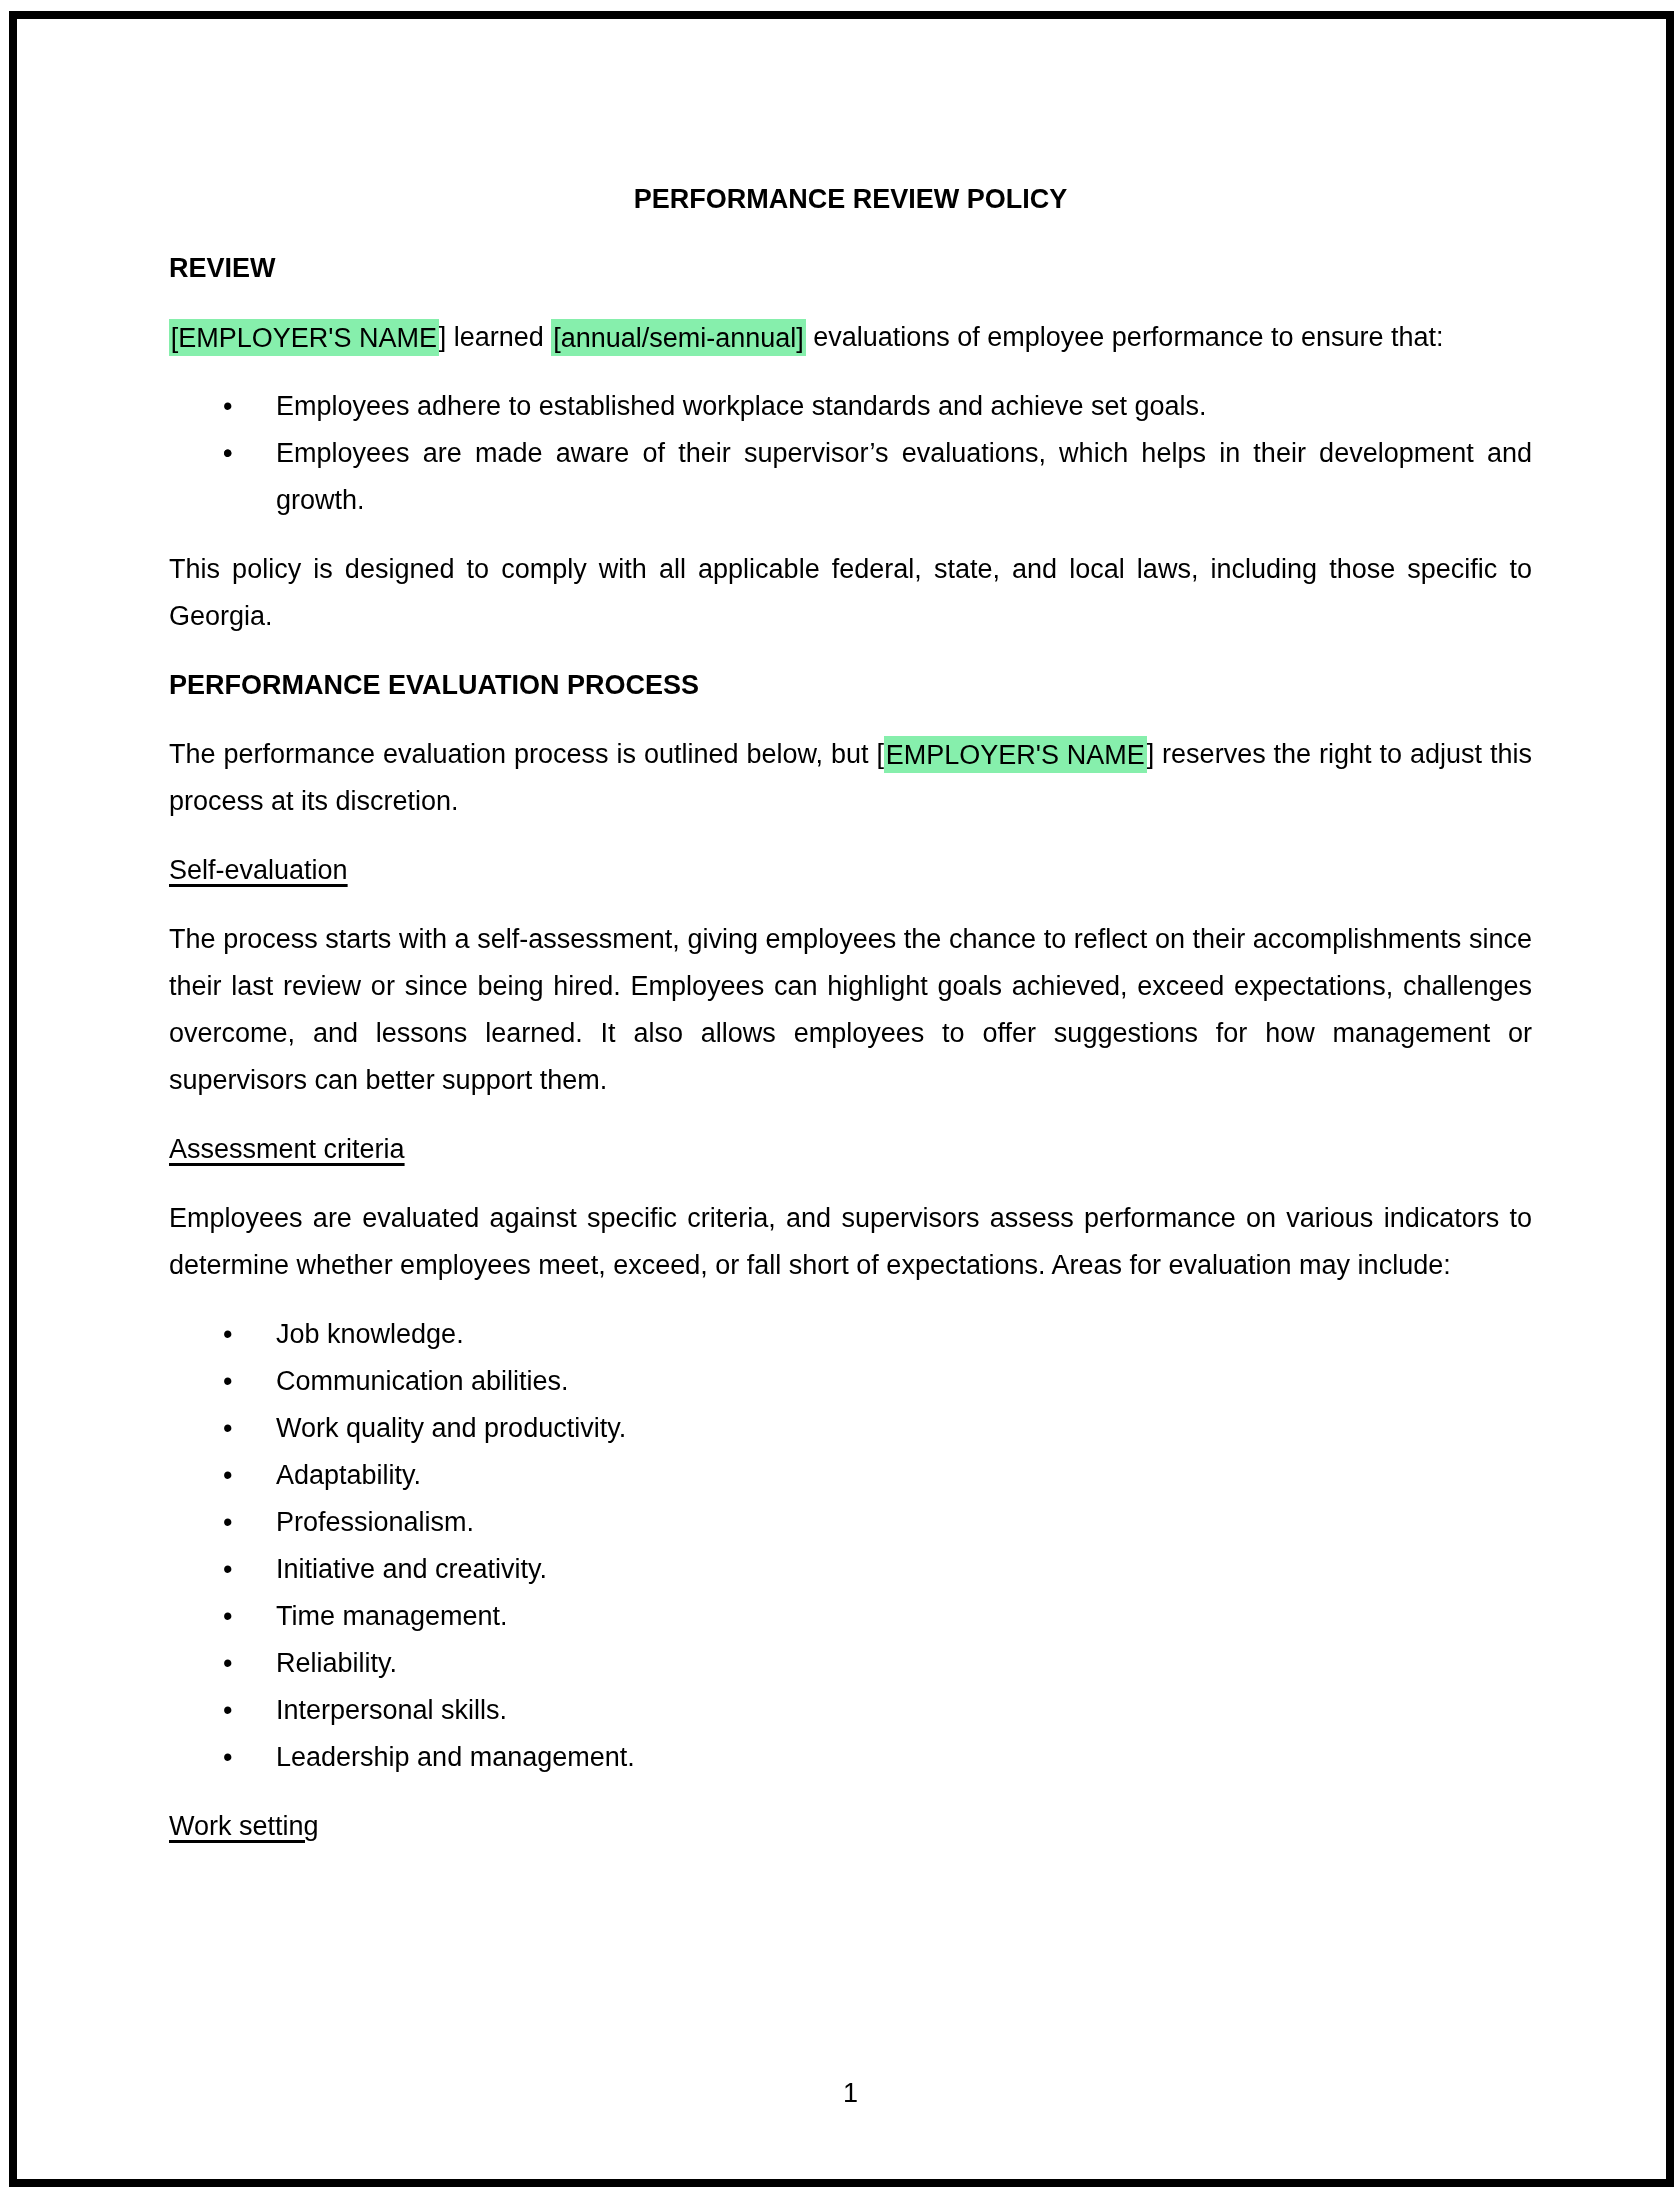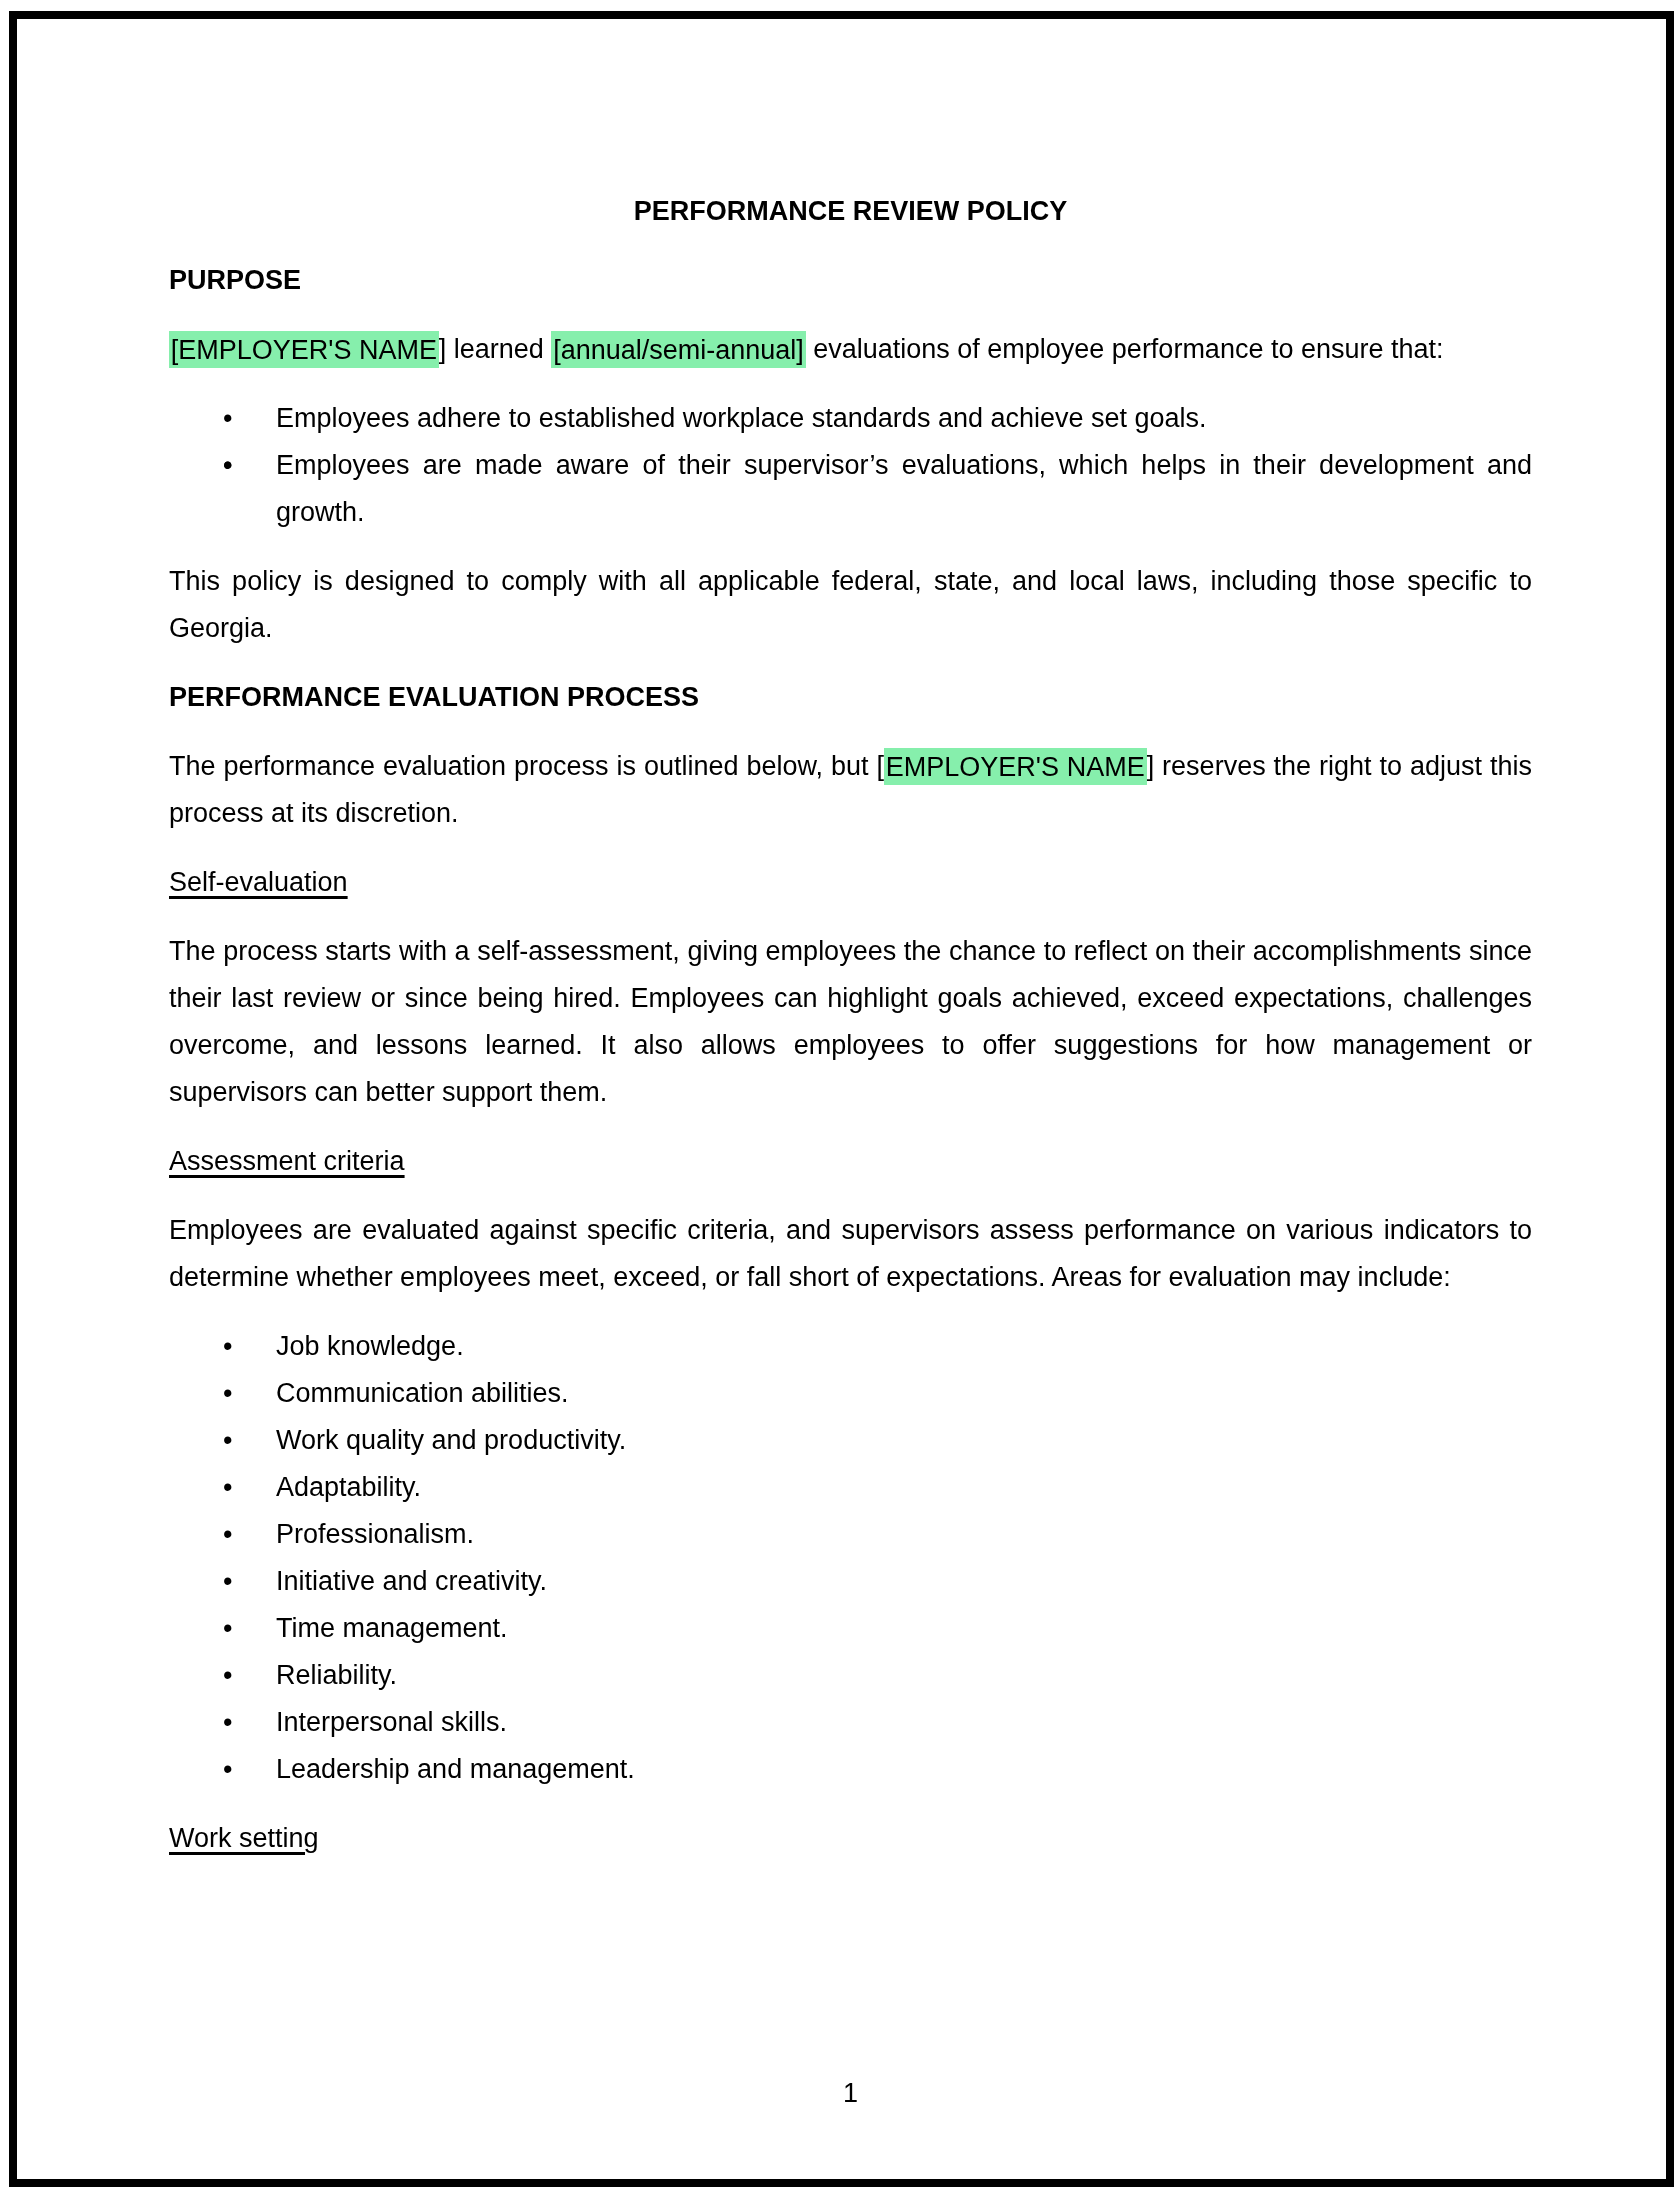--- a/index.html
+++ b/index.html
@@ -25,21 +25,21 @@
     pointer-events: none;
   }
   .doc-content {
     position: absolute;
     left: 169px;
     top: 176px;
     width: 1363px;
     font-size: 27px;
     line-height: 47px;
   }
-  .doc-content > div { margin: 12px 0 22px 0; }
+  .doc-content > div { margin: 0 0 22px 0; }
   .doc-title {
     font-weight: bold;
     text-align: center;
   }
   .doc-heading {
     font-weight: bold;
     text-align: left;
   }
   .doc-subheading {
     text-decoration: underline;
@@ -74,21 +74,21 @@
     line-height: 47px;
   }
 </style>
 </head>
 <body>
 
 <div class="page-frame"></div>
 
 <div class="doc-content">
     <div class="doc-title">PERFORMANCE REVIEW POLICY</div>
-    <div class="doc-heading">PURPOSE</div>
+    <div class="doc-heading">REVIEW</div>
     <div class="doc-paragraph"><span class="hl">[EMPLOYER'S NAME</span><span>] learned </span><span class="hl">[annual/semi-annual]</span><span> evaluations of employee performance to ensure that:</span></div>
     <div class="doc-list">
       <div class="doc-bullet-item"><span class="bullet-glyph">•</span><span>Employees adhere to established workplace standards and achieve set goals.</span></div>
       <div class="doc-bullet-item"><span class="bullet-glyph">•</span></div>
       <div class="doc-bullet-item"><span class="bullet-glyph">•</span><span>Employees are made aware of their supervisor’s evaluations, which helps in their development and growth.</span></div>
     </div>
     <div class="doc-paragraph"><span>This policy is designed to comply with all applicable federal, state, and local laws, including those specific to Georgia.</span></div>
     <div class="doc-heading">PERFORMANCE EVALUATION PROCESS</div>
     <div class="doc-paragraph"><span>The performance evaluation process is outlined below, but [</span><span class="hl">EMPLOYER'S NAME</span><span>] reserves the right to adjust this process at its discretion.</span></div>
     <div class="doc-subheading">Self-evaluation</div>

